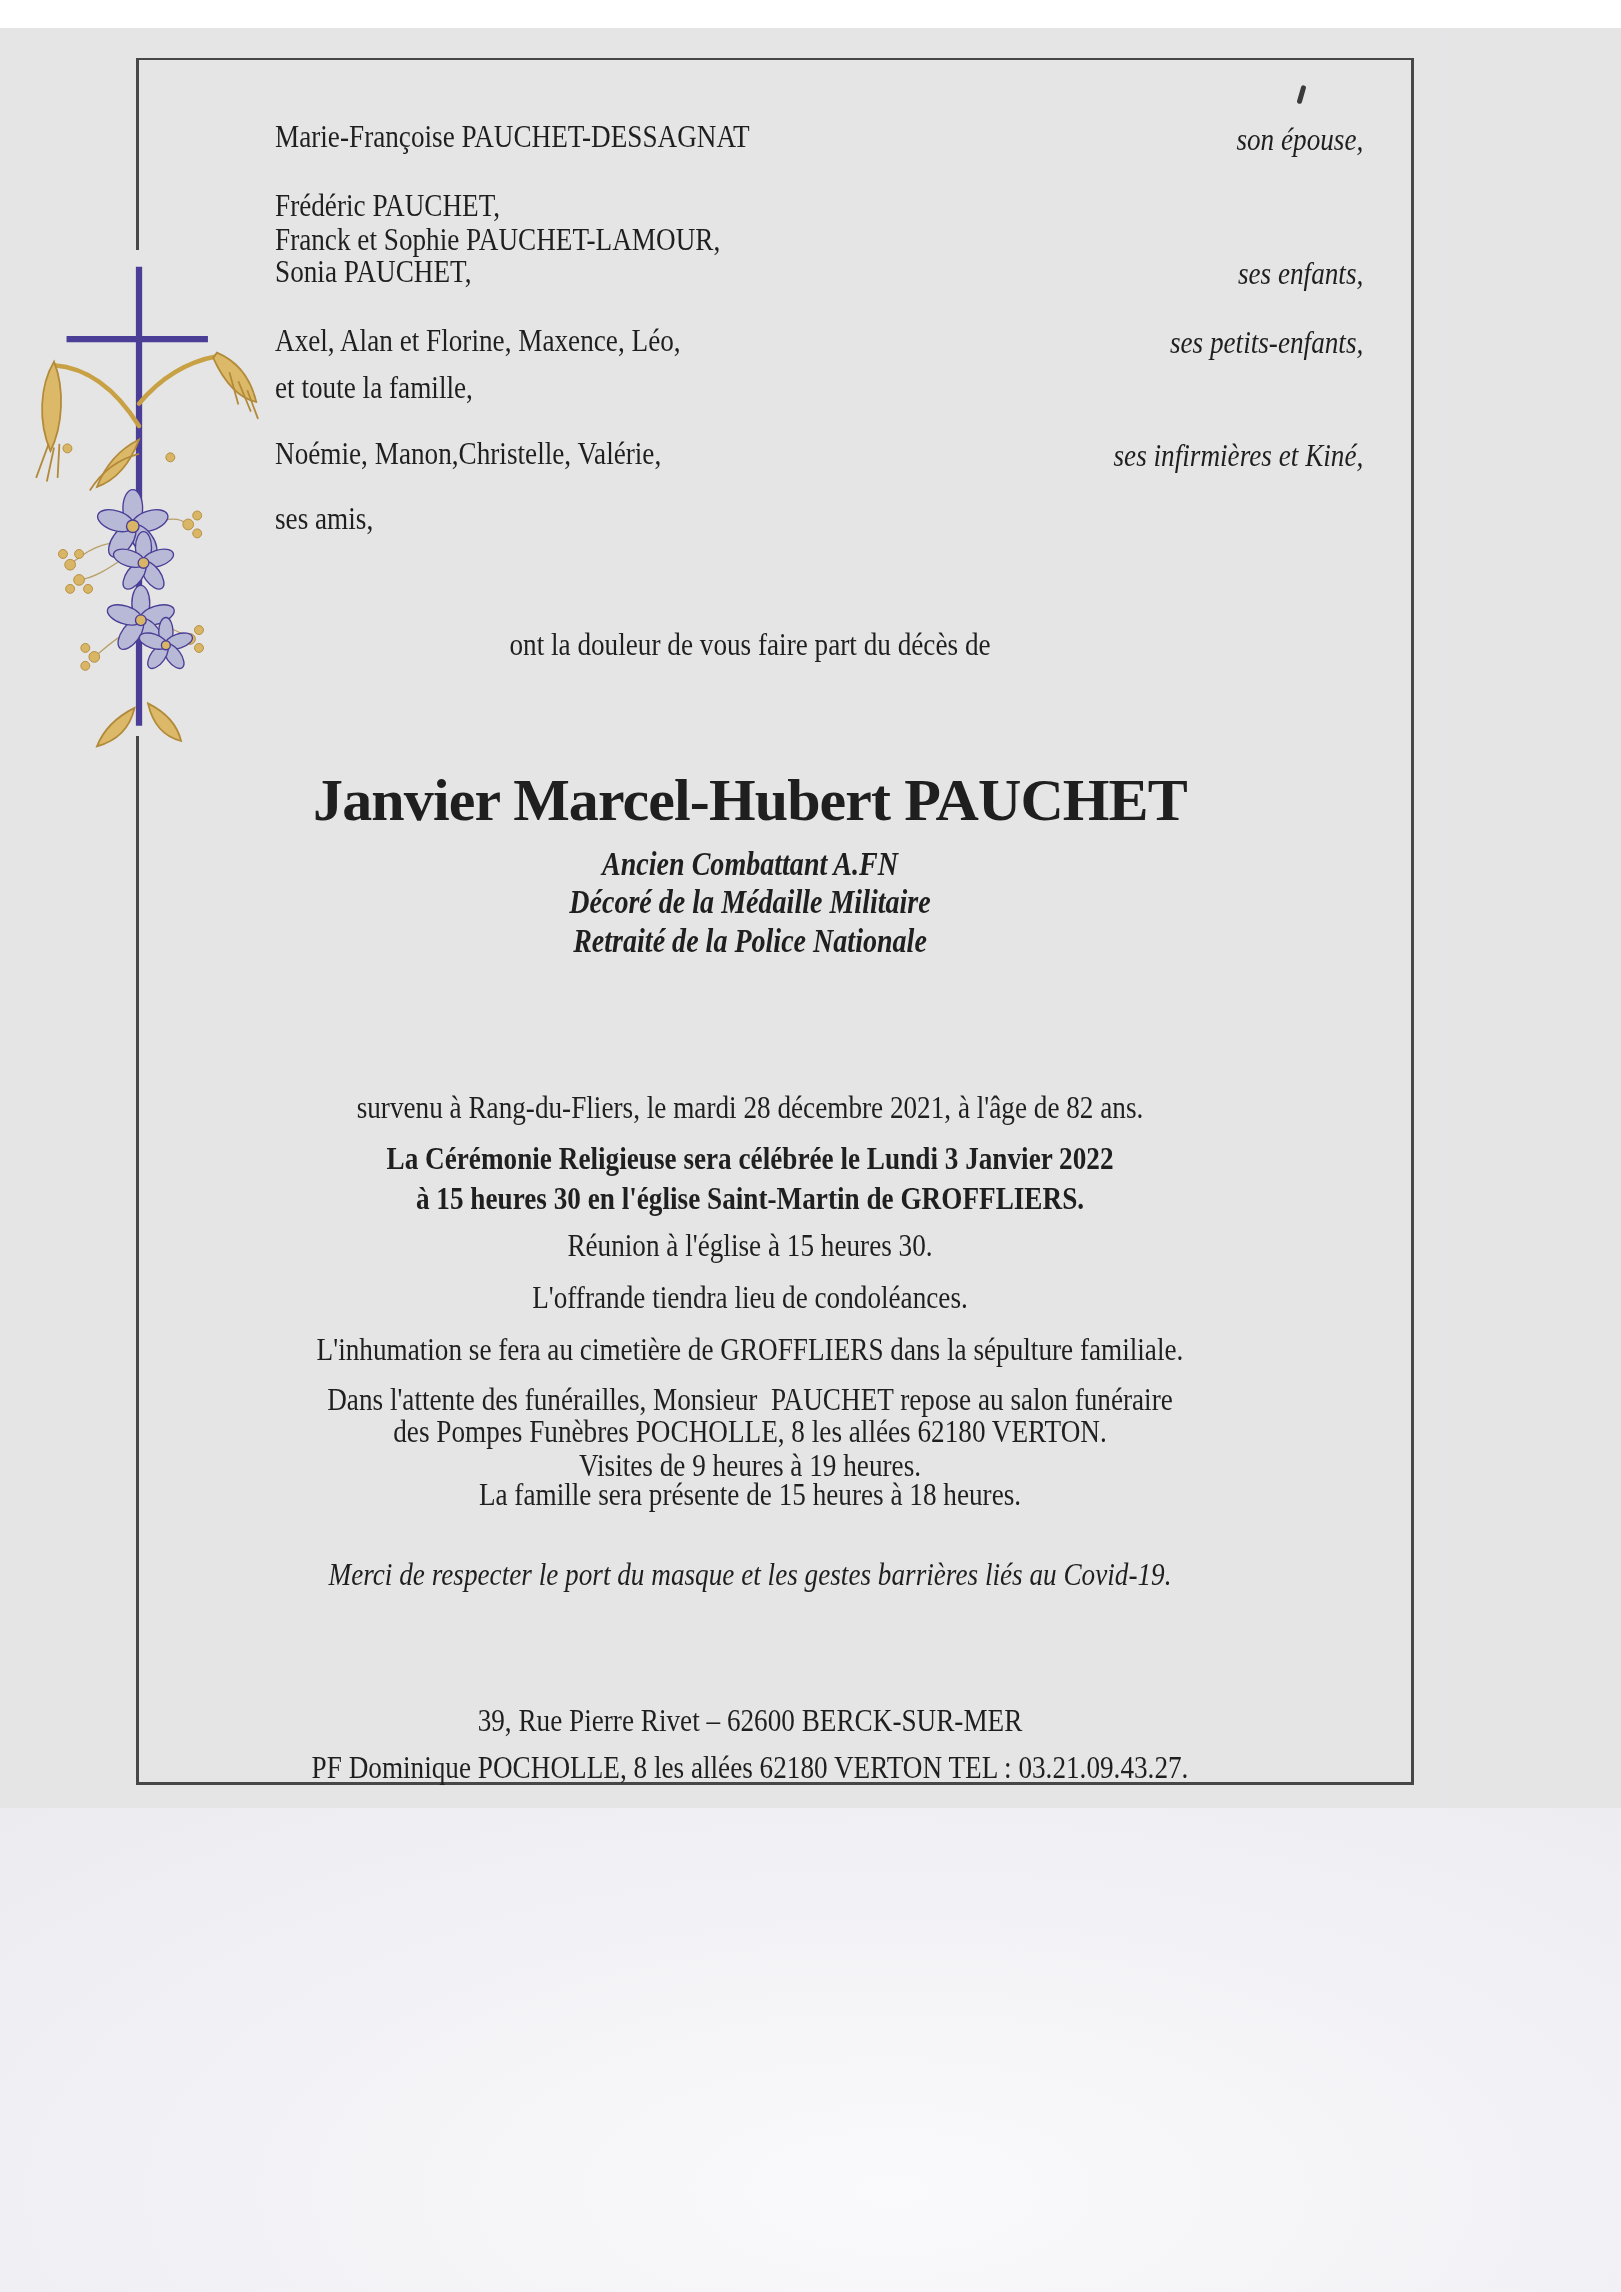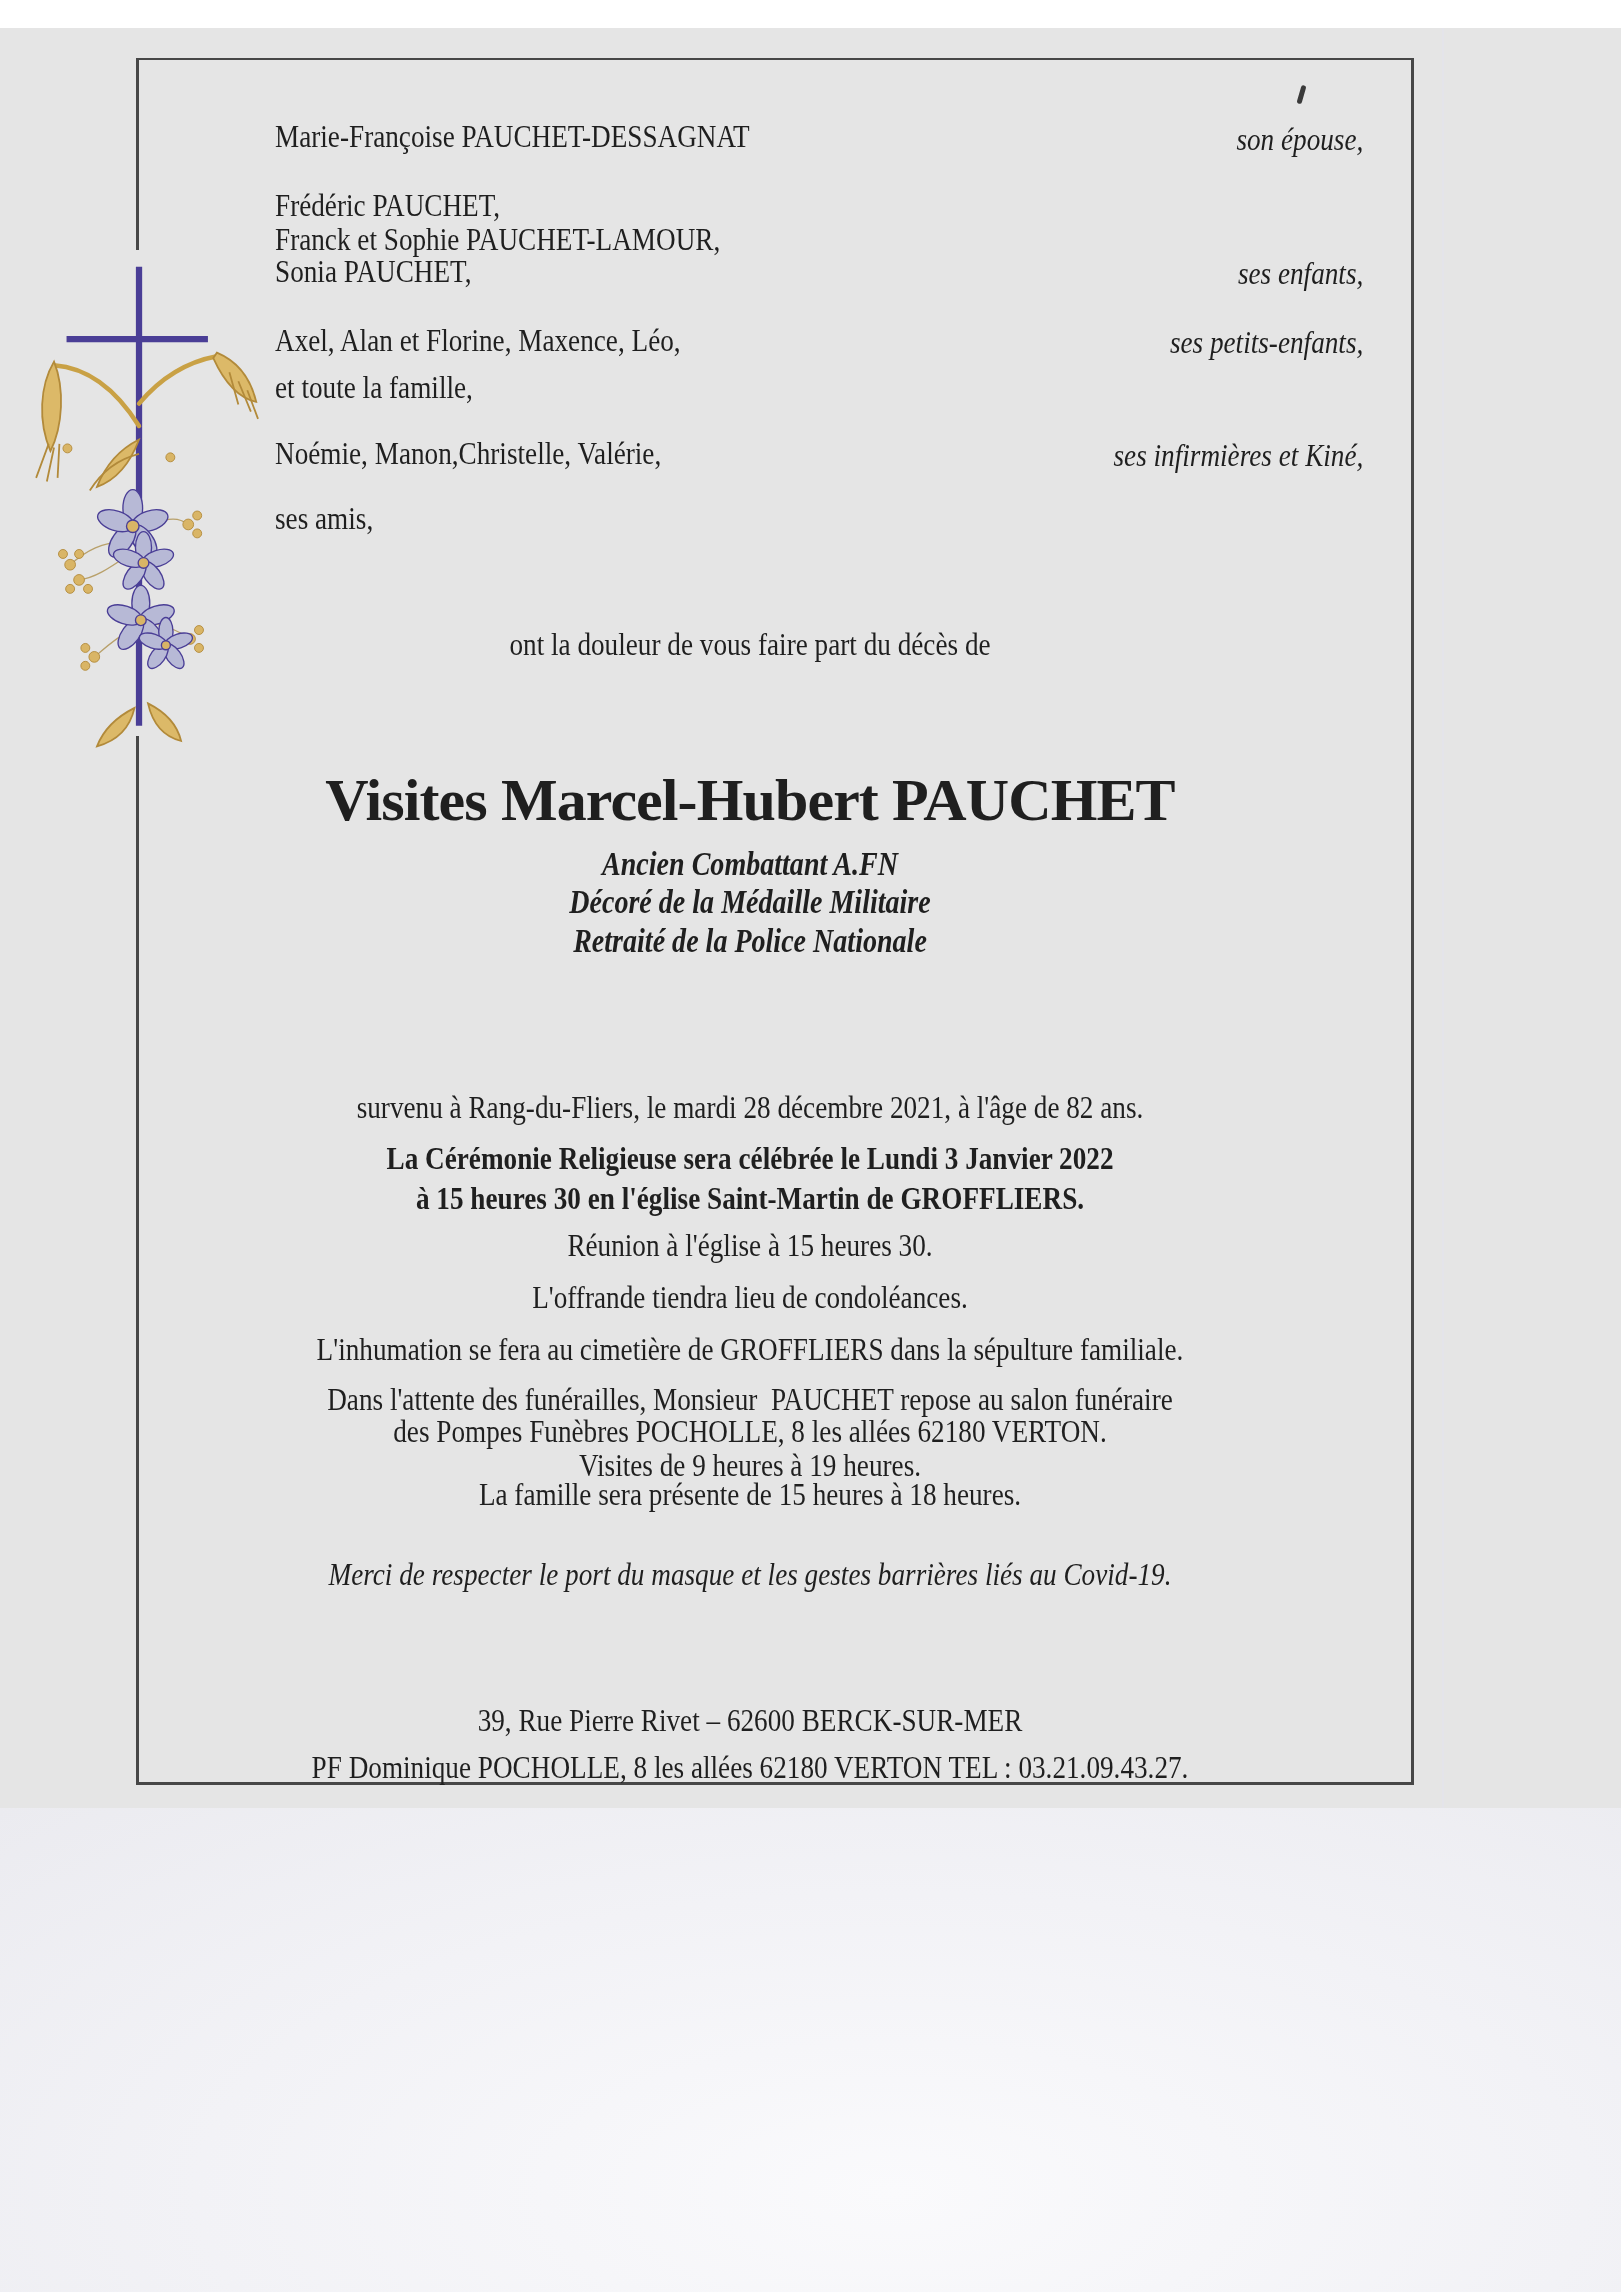--- a/index.html
+++ b/index.html
@@ -146,21 +146,21 @@
     <div class="line l" style="top:407px">Noémie, Manon,Christelle, Valérie,</div>
     <div class="line l" style="top:472px">ses amis,</div>
 
     <div class="line r i" style="top:93px">son épouse,</div>
     <div class="line r i" style="top:227px">ses enfants,</div>
     <div class="line r i" style="top:296px">ses petits-enfants,</div>
     <div class="line r i" style="top:409px">ses infirmières et Kiné,</div>
 
     <div class="line c" style="top:598px">ont la douleur de vous faire part du décès de</div>
 
-    <div class="deceased-name" style="top:738px">Visites Marcel-Hubert PAUCHET</div>
+    <div class="deceased-name" style="top:738px">Janvier Marcel-Hubert PAUCHET</div>
     <div class="line c bi subtitle" style="top:818px">Ancien Combattant A.FN</div>
     <div class="line c bi subtitle" style="top:856px">Décoré de la Médaille Militaire</div>
     <div class="line c bi subtitle" style="top:895px">Retraité de la Police Nationale</div>
 
     <div class="line c" style="top:1061px">survenu à Rang-du-Fliers, le mardi 28 décembre 2021, à l'âge de 82 ans.</div>
 
     <div class="line c b" style="top:1112px">La Cérémonie Religieuse sera célébrée le Lundi 3 Janvier 2022</div>
     <div class="line c b" style="top:1152px">à 15 heures 30 en l'église Saint-Martin de GROFFLIERS.</div>
     <div class="line c" style="top:1199px">Réunion à l'église à 15 heures 30.</div>
     <div class="line c" style="top:1251px">L'offrande tiendra lieu de condoléances.</div>

